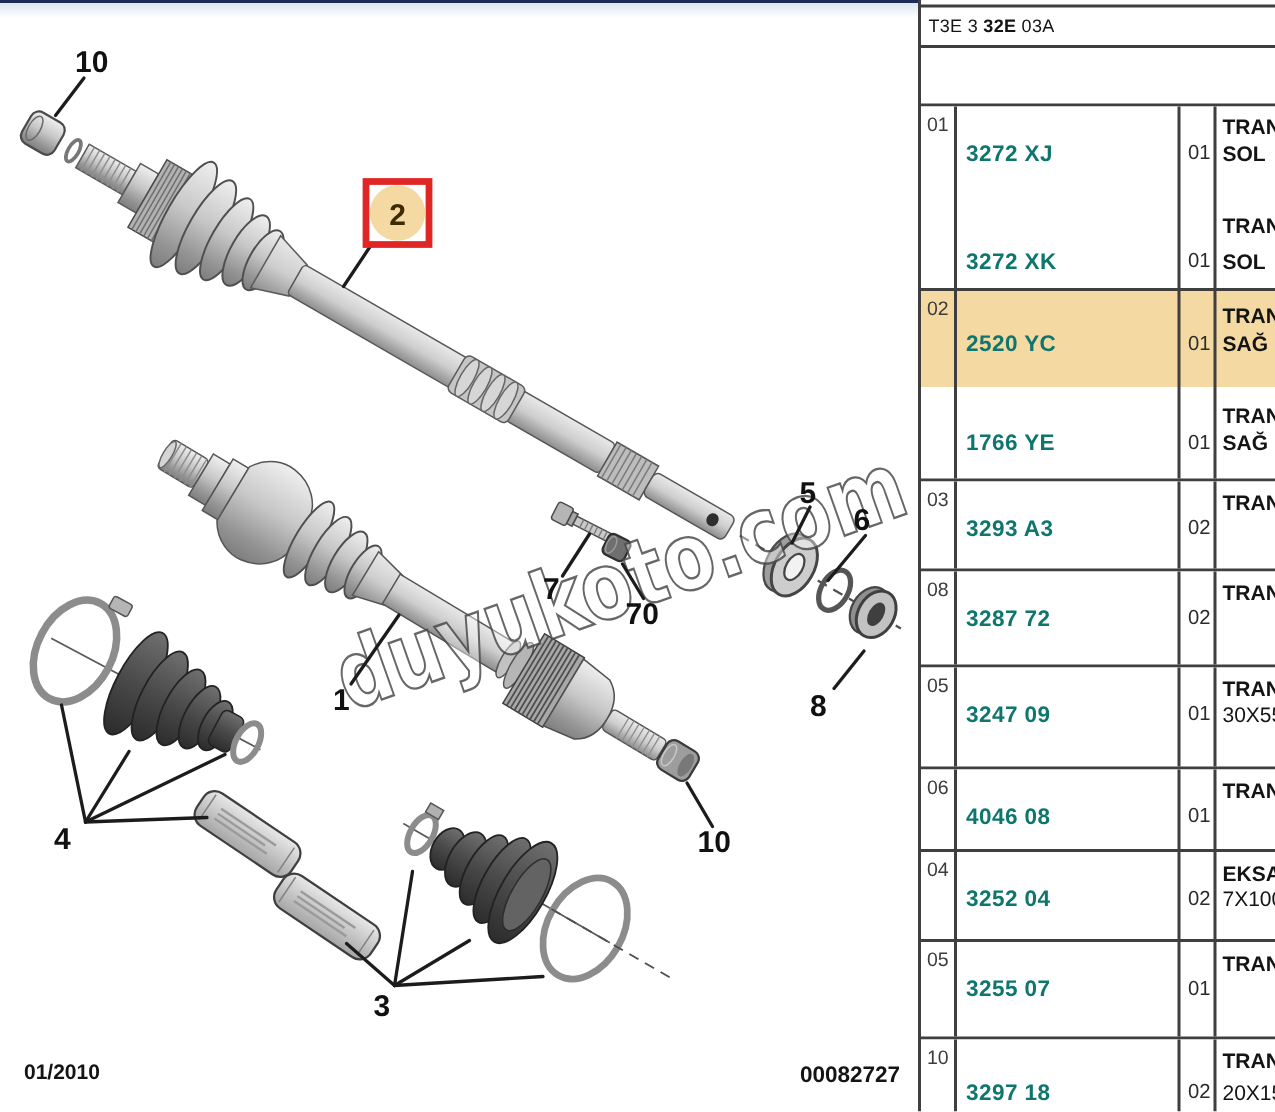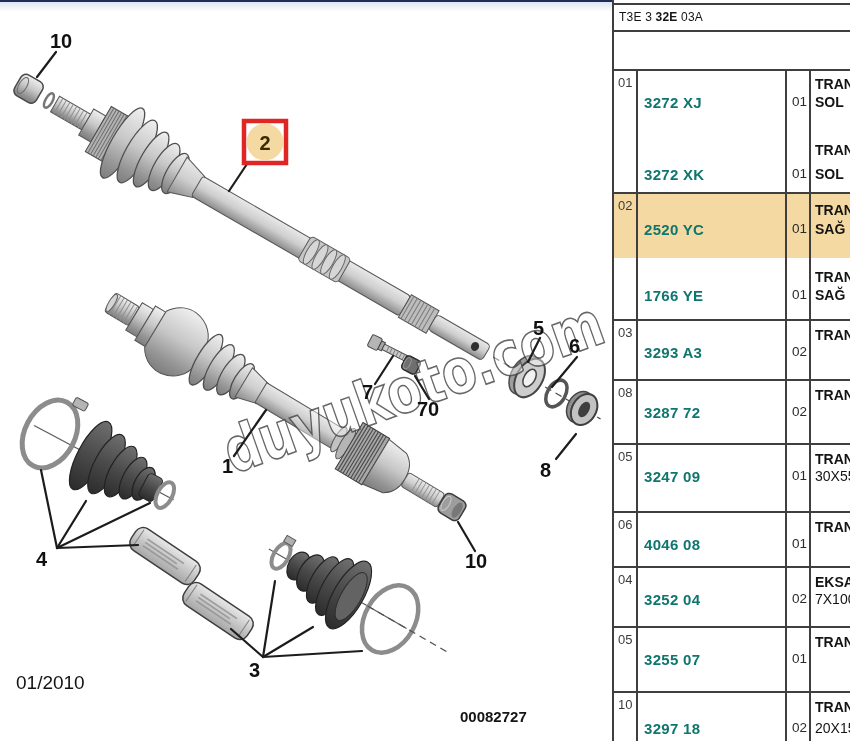--- a/index.html
+++ b/index.html
@@ -30,22 +30,22 @@
   .hl{position:absolute;left:0;top:0;width:100%;height:64px;background:#f5d9a2;z-index:1}
   .ref {position:absolute;left:4px;top:4px;font-size:13px;color:#3c3c3c;z-index:4}
   .part{position:absolute;left:30px;font-size:15px;font-weight:700;color:#0f766e;letter-spacing:.3px;z-index:4;white-space:nowrap}
   .qty {position:absolute;left:168px;width:25px;text-align:right;font-size:13.5px;color:#2b2b2b;z-index:4}
   .desc{position:absolute;left:201px;font-size:14px;font-weight:700;white-space:nowrap;z-index:4}
   .l1{top:6px}.l2{top:23px}
   .r10 .l2{top:27px}
   .g1 .e1l1{top:5px}.g1 .e1l2{top:23px}.g1 .e2l1{top:71px}.g1 .e2l2{top:95px}
   .g2 .e1l1{top:8px}.g2 .e1l2{top:27px}.g2 .e2l1{top:75px}.g2 .e2l2{top:93px}
   
-  #footer-date{position:absolute;left:16px;top:672px;font-size:19px;font-weight:400}
-  #footer-doc {position:absolute;left:460px;top:708px;width:140px;text-align:left;font-size:15px;font-weight:700}
+  #footer-date{position:absolute;left:16px;top:706px;font-size:14px;font-weight:700}
+  #footer-doc {position:absolute;left:460px;top:708px;width:140px;text-align:right;font-size:15px;font-weight:700}
 </style>
 </head>
 <body>
 
 <div id="topline"></div>
 <div id="topfade"></div>
 
 <svg id="diagram" viewBox="0 0 612 741">
   <defs>
     <linearGradient id="gm" x1="0" y1="0" x2="0" y2="1">

